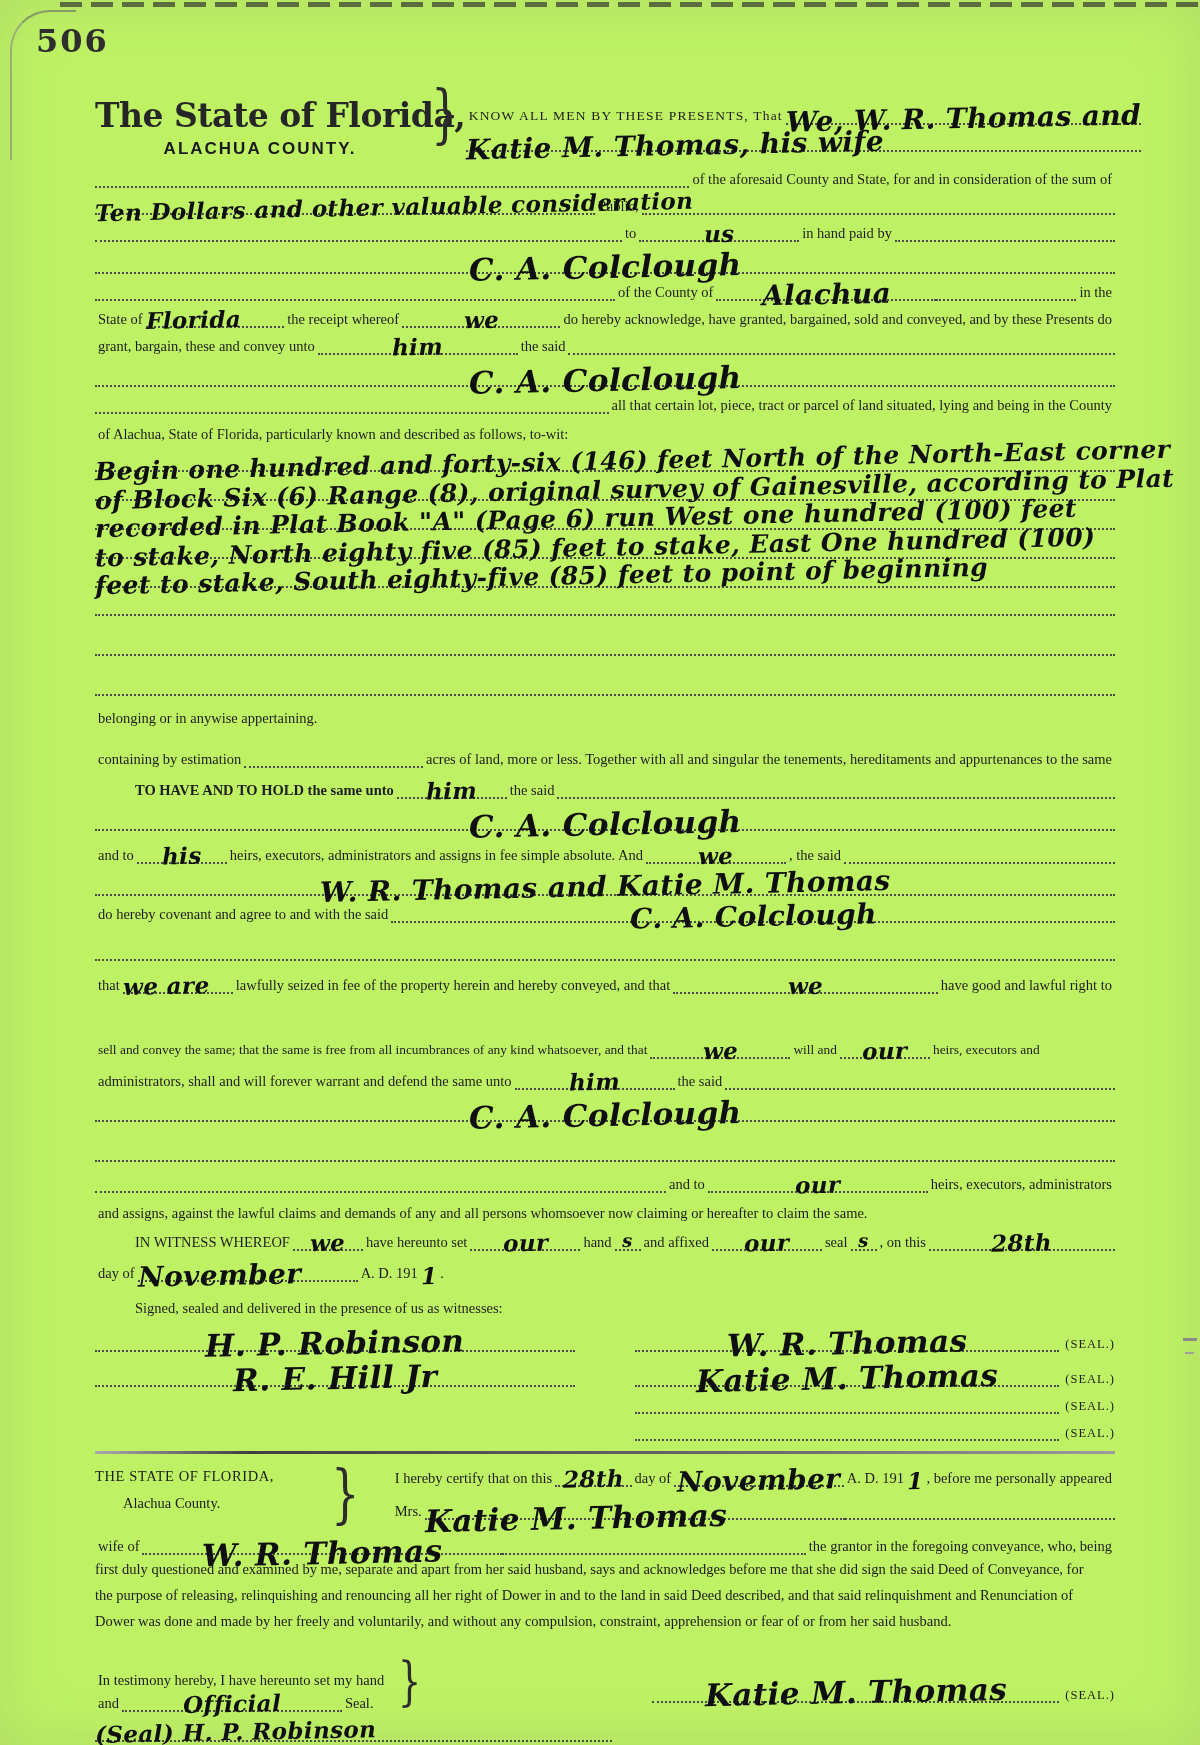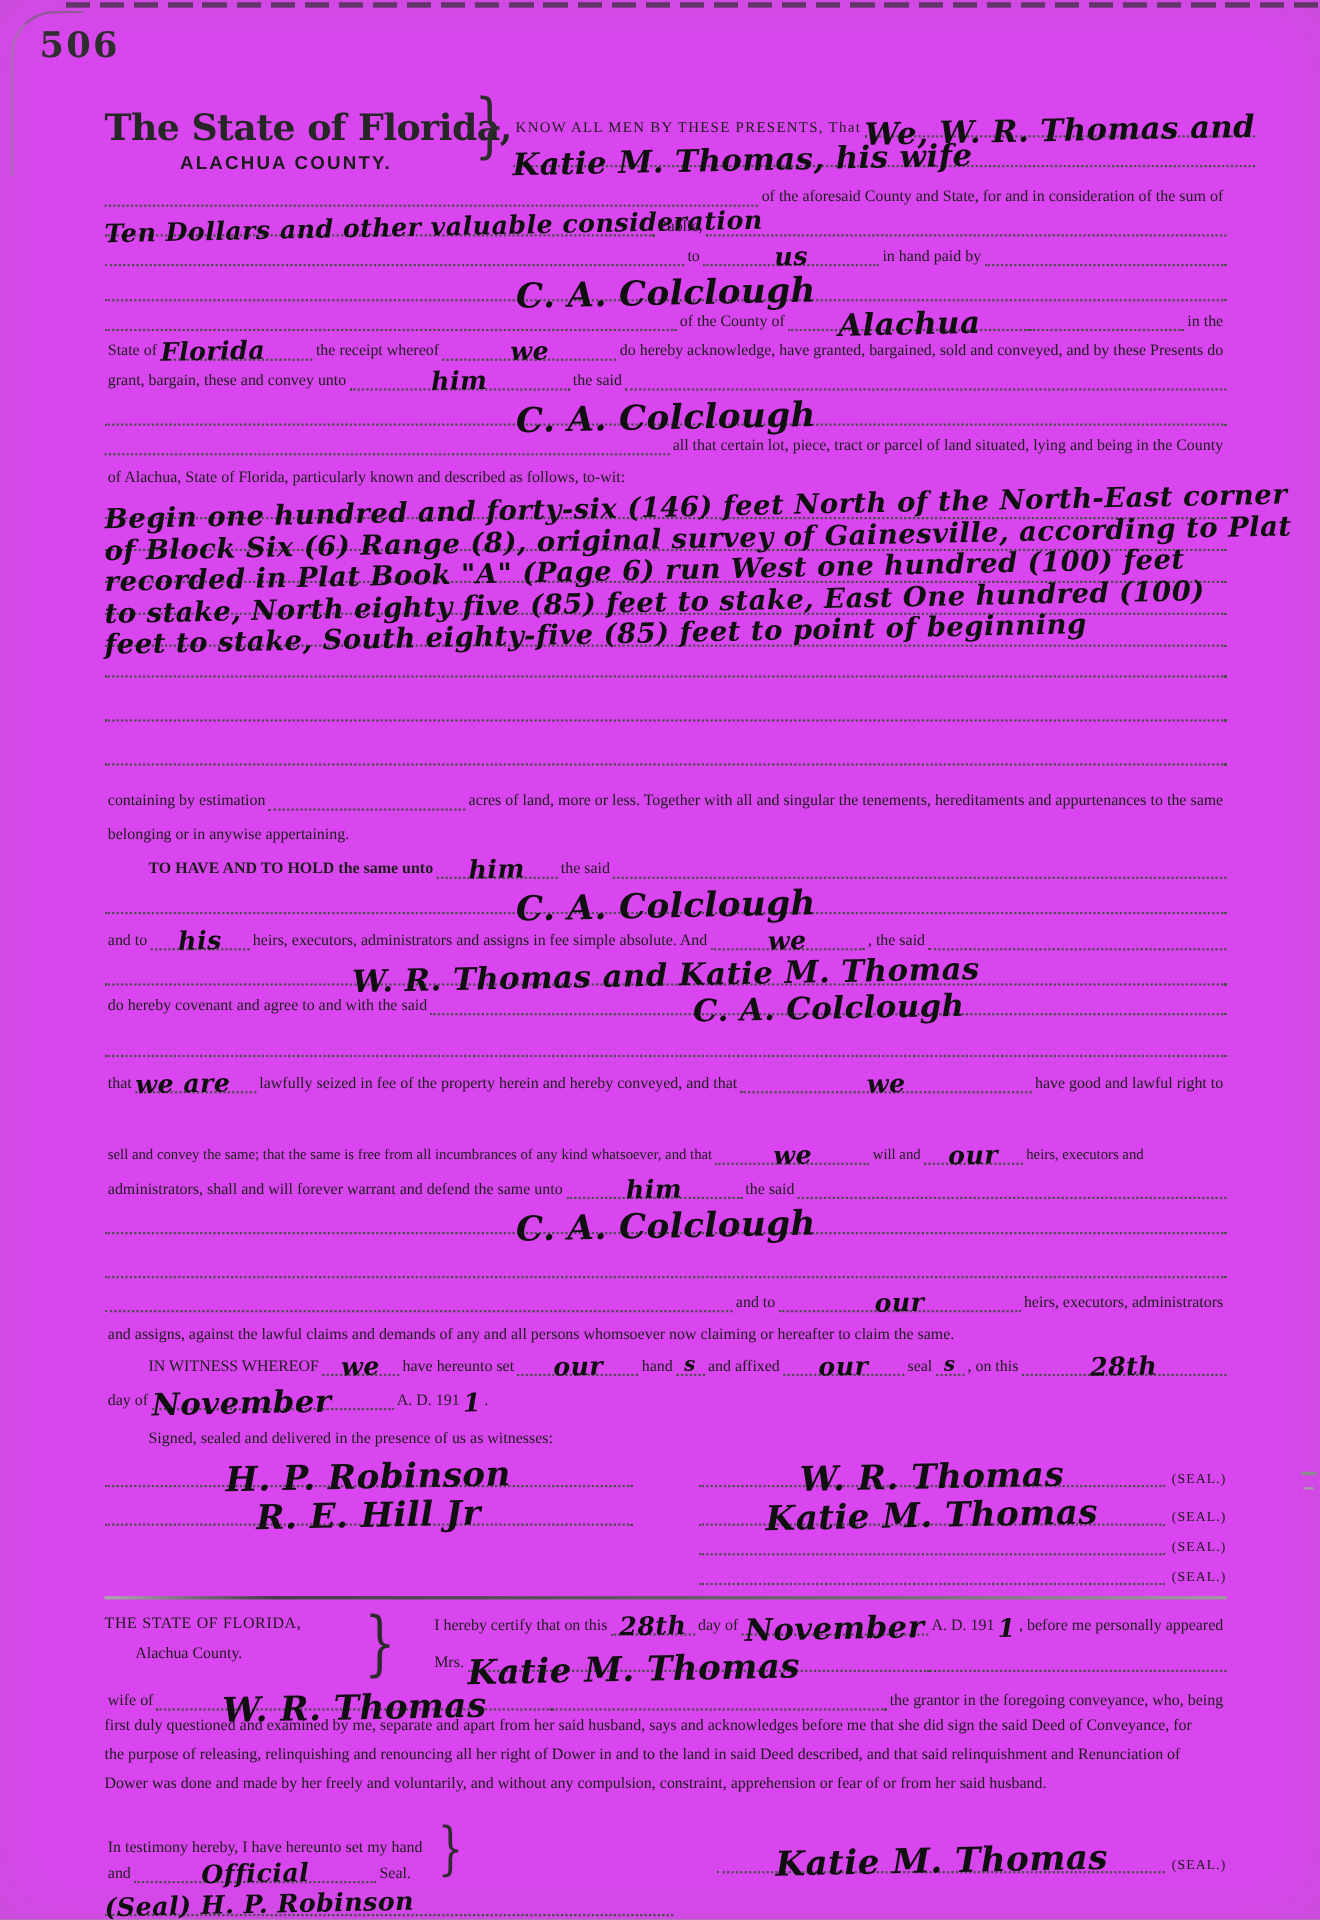--- a/index.html
+++ b/index.html
@@ -1,21 +1,21 @@
 <!DOCTYPE html>
 <html><head>
 <meta charset="utf-8">
 <style>
   * { box-sizing: border-box; margin: 0; padding: 0; }
   html,body { background:#9a9a9a; }
   .page {
     position: relative;
     width: 1200px; height: 1745px;
     margin: 0 auto;
-    background: #d946ef;
+    background: #bef264;
     overflow: hidden;
     font-family: "Liberation Serif", serif;
     color: #1b1b1b;
     box-shadow: inset 0 0 60px rgba(120,120,110,.18);
   }
   .content { position:absolute; left:95px; right:85px; top:82px; }
 
   
   .scan-top { position:absolute; top:2px; left:60px; right:0; height:5px;
     background: repeating-linear-gradient(90deg,#2a2a2a 0 22px, transparent 22px 31px); opacity:.65; }
@@ -167,28 +167,28 @@
     <div class="desc"><span class="hw">Begin one hundred and forty-six (146) feet North of the North-East corner</span></div>
     <div class="desc"><span class="hw">of Block Six (6) Range (8), original survey of Gainesville, according to Plat</span></div>
     <div class="desc"><span class="hw">recorded in Plat Book "A" (Page 6) run West one hundred (100) feet</span></div>
     <div class="desc"><span class="hw">to stake, North eighty five (85) feet to stake, East One hundred (100)</span></div>
     <div class="desc"><span class="hw">feet to stake, South eighty-five (85) feet to point of beginning</span></div>
 
     <div class="blank"></div>
     <div class="blank" style="margin-top:14px"></div>
     <div class="blank" style="margin-top:14px"></div>
 
+    <div class="line" style="margin-top:8px">
+        <span class="p">belonging or in anywise appertaining.</span>
+      </div>
     <div class="line" style="margin-top:18px">
       <span class="p">containing by estimation</span>
       <span class="fill w200"></span>
       <span class="p">acres of land, more or less.  Together with all and singular the tenements, hereditaments and appurtenances to the same</span>
     </div>
-    <div class="line" style="margin-top:8px">
-        <span class="p">belonging or in anywise appertaining.</span>
-      </div>
 
     <div class="line" style="margin-top:8px">
       <span class="p indent bold">TO HAVE AND TO HOLD the same unto</span>
       <span class="fill w110"><span class="hw">him</span></span>
       <span class="p">the said</span>
         <span class="fill"></span>
     </div>
     <div class="sigline"><span class="hw hw-xl" style="top:7px">C. A. Colclough</span></div>
 
     <div class="line" style="margin-top:10px">

